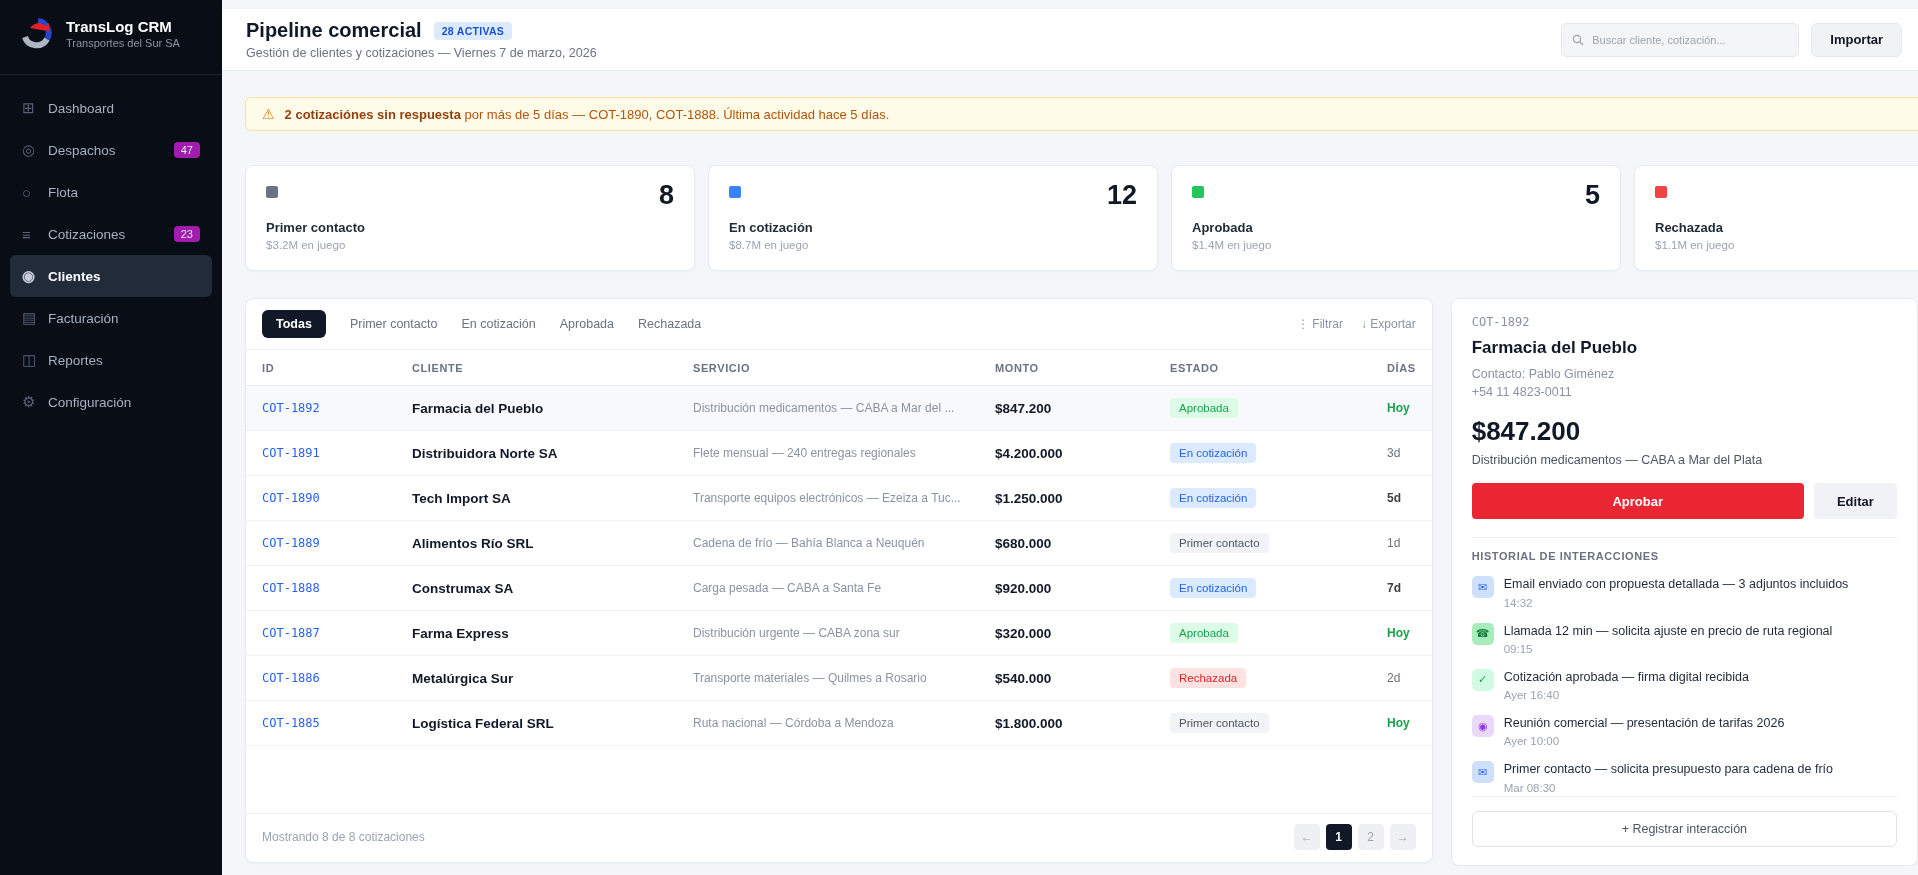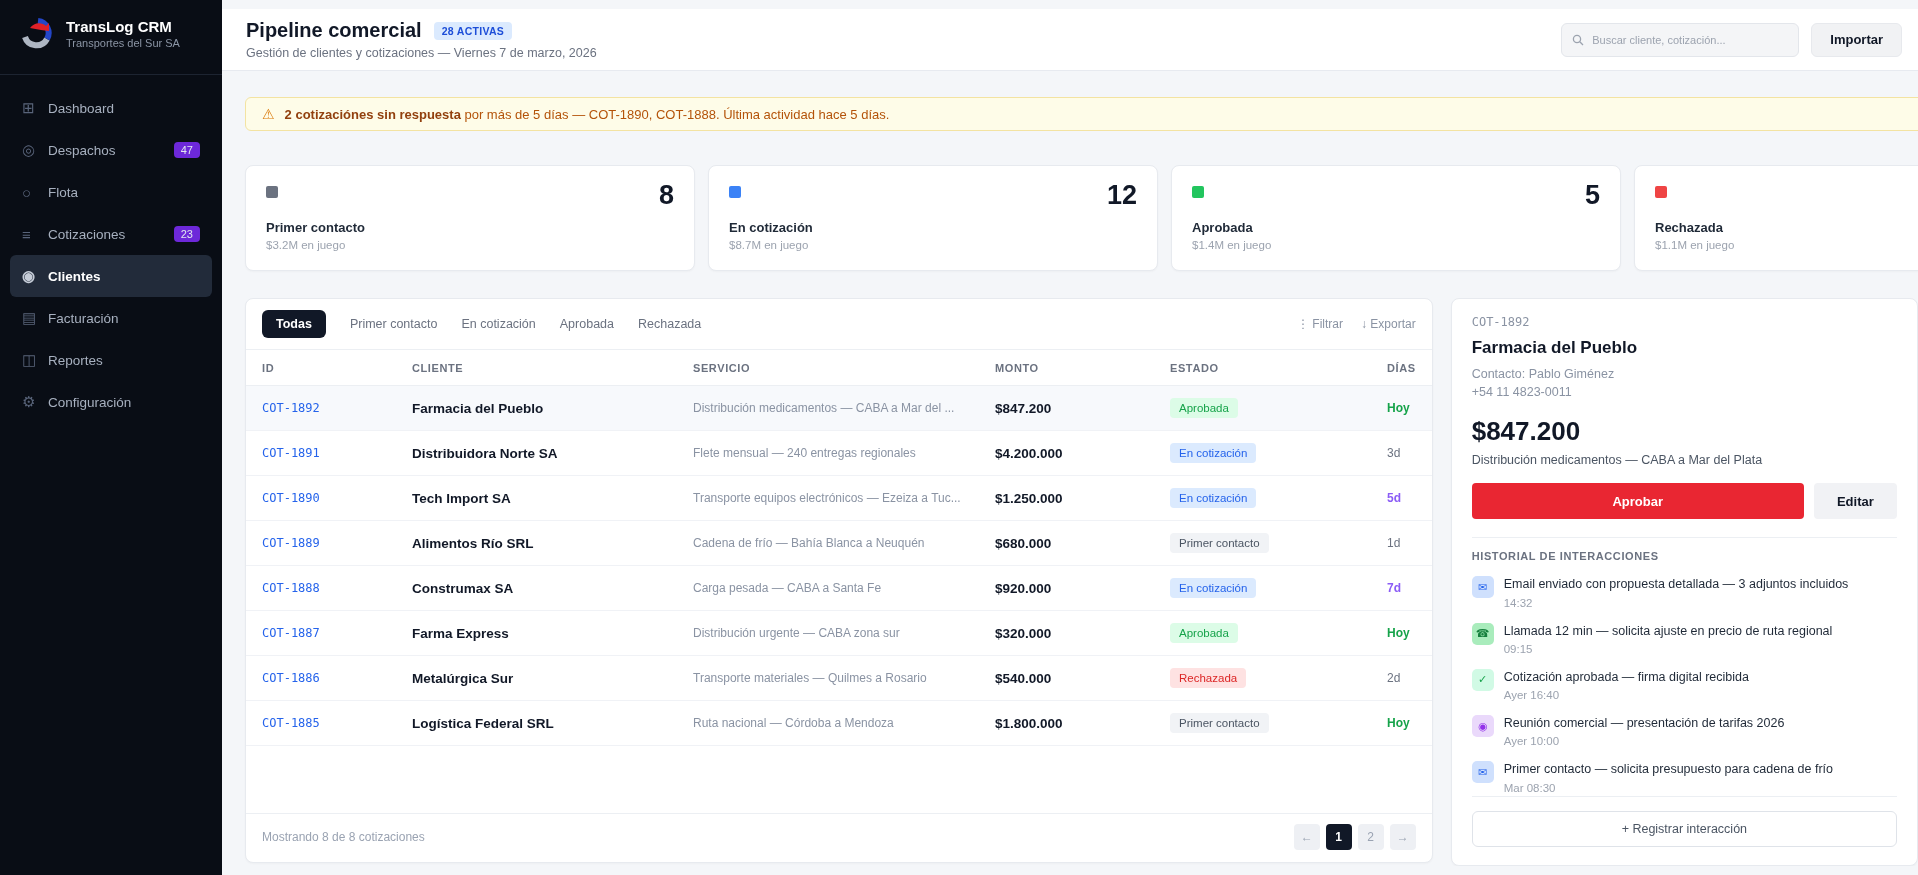--- a/index.html
+++ b/index.html
@@ -12,21 +12,21 @@
   .brand { display:flex; align-items:center; gap:10px; padding:14px 16px 16px 18px; }
   .brand-logo { width:38px; height:38px; flex:0 0 38px; }
   .brand-name { color:#ffffff; font-weight:bold; font-size:15px; }
   .brand-sub { color:#8b95a5; font-size:11px; margin-top:2px; }
   .side-divider { border-top:1px solid #1d2431; margin:6px 0 12px 0; }
   .menu-item { display:flex; align-items:center; height:42px; margin:0 10px; padding:0 12px; border-radius:6px; color:#a7b0bf; font-size:13.5px; cursor:default; }
   .menu-item .mi-icon { width:26px; font-size:15px; color:#59647a; }
   .menu-item.active { background:#222b3a; color:#ffffff; font-weight:bold; }
   .menu-item.active .mi-icon { color:#c6cdd8; }
   .mi-label { flex:1; }
-  .mi-badge { background:#6d28d9; color:#e2e7ef; font-size:11px; padding:2px 7px; border-radius:4px; }
+  .mi-badge { background:#a21caf; color:#e2e7ef; font-size:11px; padding:2px 7px; border-radius:4px; }
 
   
   .main { flex:1; overflow:hidden; position:relative; }
   .topbar { height:62px; background:#ffffff; border-bottom:1px solid #e7eaf0; display:flex; align-items:center; padding:0 16px 0 24px; }
   .title-row { display:flex; align-items:center; gap:12px; }
   .page-title { font-size:20px; font-weight:bold; color:#111827; }
   .title-badge { background:#dbeafe; color:#1d4ed8; font-size:10.5px; font-weight:bold; padding:3px 8px; border-radius:4px; letter-spacing:.3px; }
   .page-sub { font-size:12.5px; color:#6b7280; margin-top:4px; }
   .topbar-right { margin-left:auto; display:flex; align-items:center; gap:12px; }
   .search-box { width:238px; height:34px; background:#f4f5f7; border:1px solid #e3e6eb; border-radius:6px; display:flex; align-items:center; padding:0 10px; gap:8px; }
@@ -68,21 +68,21 @@
   .cell-cliente { font-size:13.5px; font-weight:bold; color:#111827; }
   .cell-servicio { font-size:12px; color:#8a93a3; }
   .cell-monto { font-size:13.5px; font-weight:bold; color:#111827; }
   .badge { display:inline-block; font-size:11.5px; padding:4px 9px; border-radius:4px; }
   .badge-aprobada { background:#dcfce7; color:#16a34a; }
   .badge-cotizacion { background:#dbeafe; color:#2563eb; }
   .badge-primer { background:#f1f3f6; color:#4b5563; }
   .badge-rechazada { background:#fee2e2; color:#dc2626; }
   .cell-dias { font-size:12px; color:#6b7280; }
   .d-hoy { color:#16a34a; font-weight:bold; }
-  .d-warn { color:#8b5cf6; font-weight:bold; }
+  .d-warn { color:#404040; font-weight:bold; }
   .table-footer { margin-top:auto; border-top:1px solid #eceff3; display:flex; align-items:center; padding:10px 16px 12px 16px; }
   .footer-text { font-size:12px; color:#9aa3b2; }
   .pager { margin-left:auto; display:flex; gap:6px; }
   .page-btn { min-width:26px; height:26px; border-radius:4px; background:#eef0f4; color:#9aa3b2; font-size:12px; display:flex; align-items:center; justify-content:center; cursor:pointer; border:none; font-family:"Liberation Sans", sans-serif; }
   .page-btn.active { background:#111827; color:#ffffff; font-weight:bold; }
 
   
   .detail-panel { width:510px; height:568px; background:#ffffff; border:1px solid #e7eaef; border-radius:8px; padding:16px 20px 18px 20px; display:flex; flex-direction:column; box-shadow:0 1px 2px rgba(16,24,40,.03); }
   .dp-id { font-family:"DejaVu Sans Mono", monospace; font-size:12px; color:#8a93a3; }
   .dp-name { font-size:17px; font-weight:bold; color:#111827; margin-top:9px; }

